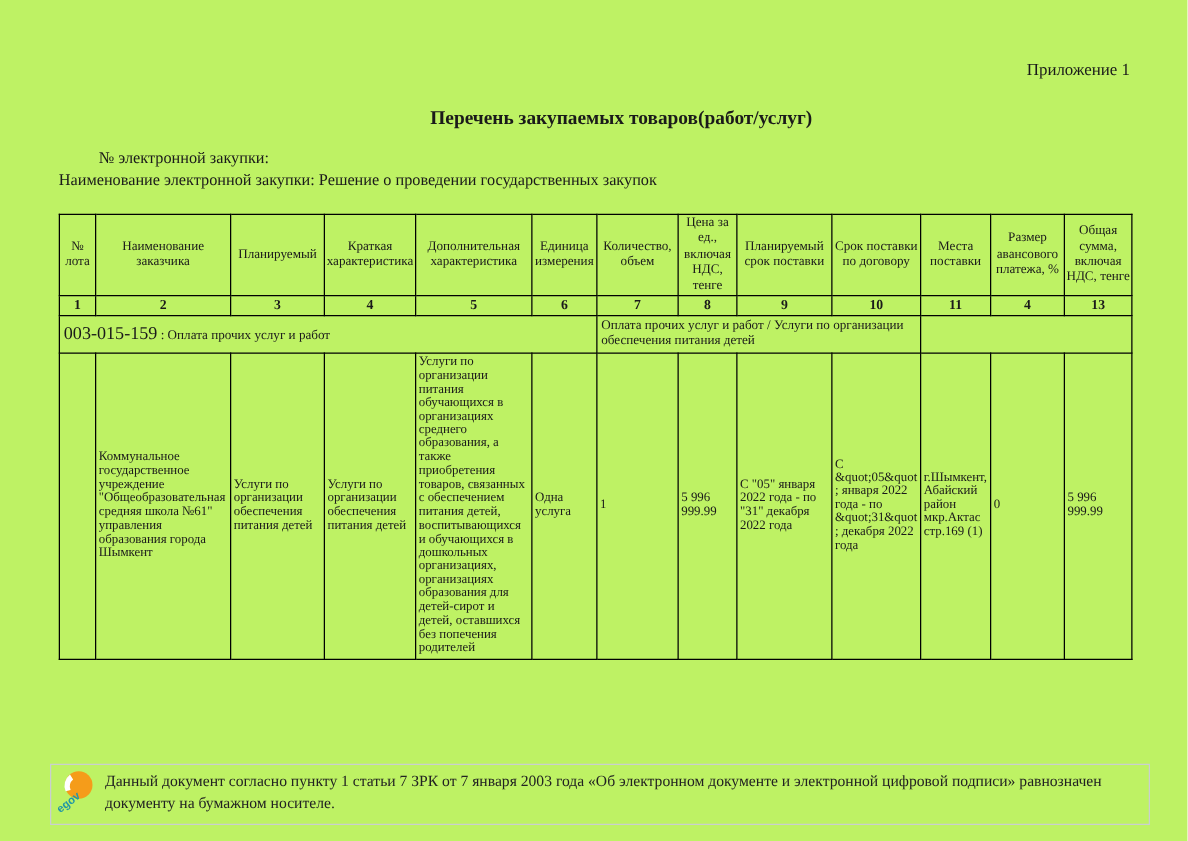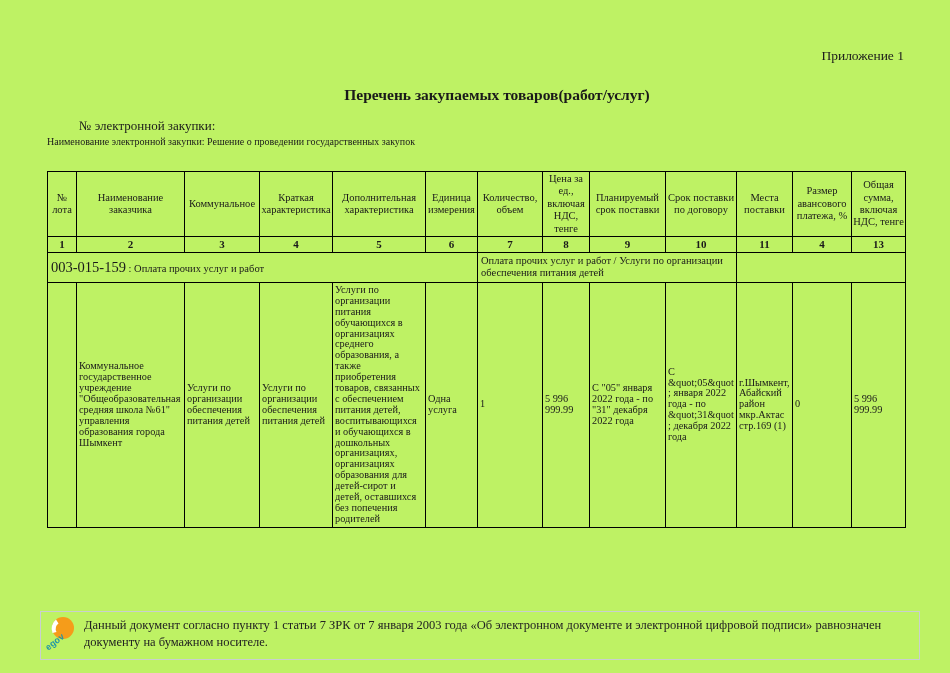--- a/index.html
+++ b/index.html
@@ -33,21 +33,21 @@
     position: absolute;
     top: 118px;
     left: 47px;
     font-size: 13px;
     margin-left: 32px;
   }
   .meta-line-2 {
     position: absolute;
     top: 136px;
     left: 47px;
-    font-size: 10px;
+    font-size: 13px;
   }
   table.proc {
     position: absolute;
     top: 171px;
     left: 47px;
     width: 858px;
     border-collapse: collapse;
     table-layout: fixed;
   }
   table.proc td, table.proc th {
@@ -134,21 +134,21 @@
         <col style="width:76px">
       <col style="width:71px">
         <col style="width:56px">
         <col style="width:59px">
       <col style="width:54px">
     </colgroup>
     <tbody>
       <tr class="hdr-row">
         <th>№ лота</th>
         <th>Наименование заказчика</th>
-        <th>Коммунальное</th>
+        <th>Планируемый</th>
         <th>Краткая характеристика</th>
         <th>Дополнительная характеристика</th>
         <th>Единица измерения</th>
         <th>Количество, объем</th>
         <th>Цена за ед., включая НДС, тенге</th>
         <th>Планируемый срок поставки</th>
         <th>Срок поставки по договору</th>
         <th>Места поставки</th>
         <th>Размер авансового платежа, %</th>
         <th>Общая сумма, включая НДС, тенге</th>

